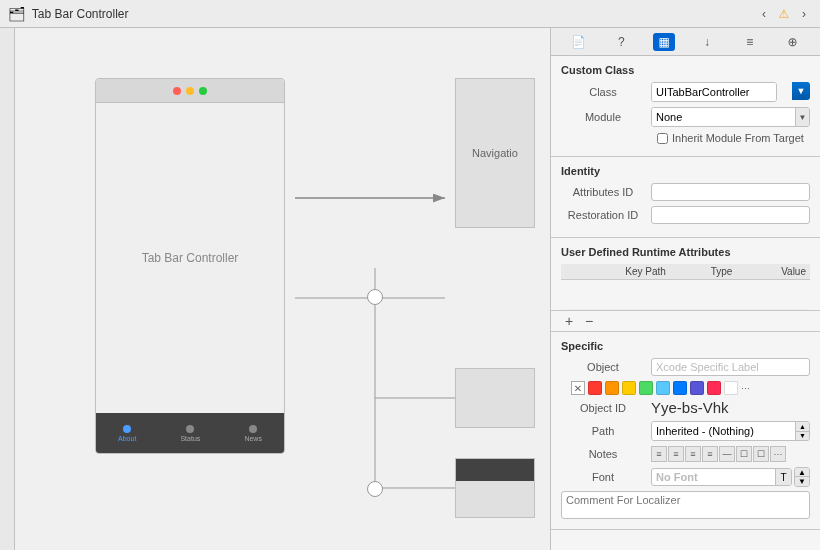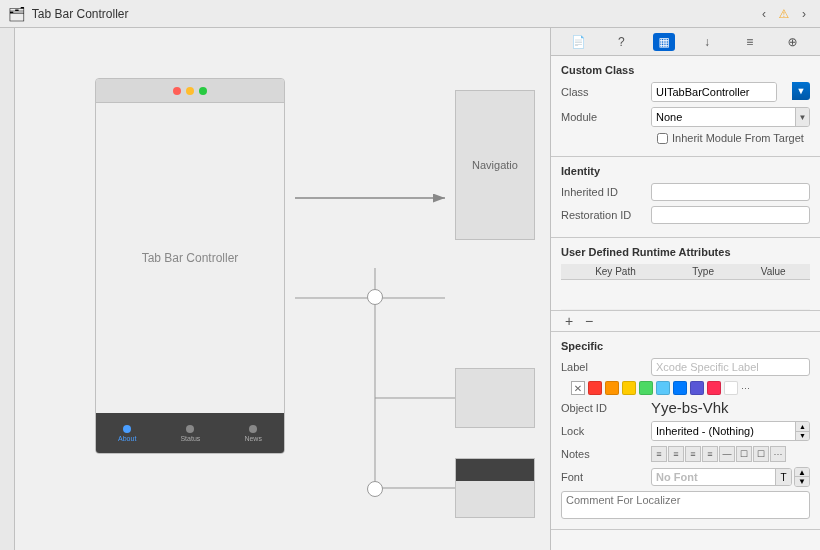--- a/index.html
+++ b/index.html
@@ -144,21 +144,21 @@
       margin-bottom: 6px;
     }
 
     .form-row {
       display: flex;
       align-items: center;
       margin-bottom: 5px;
     }
     .form-label {
       width: 90px;
-      text-align: left;
+      text-align: center;
       font-size: 11px;
       color: #555;
       padding-right: 6px;
       flex-shrink: 0;
     }
     .form-input {
       flex: 1;
       height: 18px;
       border: 1px solid #c0c0c0;
       border-radius: 3px;
@@ -204,21 +204,21 @@
     .checkbox-row input[type=checkbox] { width: 11px; height: 11px; }
     .checkbox-label { font-size: 11px; color: #555; }
 
     
     .attr-table {
       width: 100%;
       border-collapse: collapse;
       font-size: 10px;
     }
     .attr-table th {
-      text-align: center;
+      text-align: right;
       padding: 2px 4px;
       background: #e8e8e8;
       border-bottom: 1px solid #c8c8c8;
       font-weight: 500;
       color: #444;
     }
     .attr-table td { padding: 2px 4px; border-bottom: 1px solid #eee; }
 
     
     .table-toolbar {
@@ -423,21 +423,21 @@
           <div class="footer-dot footer-dot-gray"></div>
           <span class="footer-label">Status</span>
         </div>
         <div class="footer-item">
           <div class="footer-dot footer-dot-gray"></div>
           <span class="footer-label">News</span>
         </div>
       </div>
     </div>
 
-    <div class="nav-controller" style="left:440px; top:62px; width:80px; height:150px;">
+    <div class="nav-controller" style="left:440px; top:50px; width:80px; height:150px;">
       <span class="nav-label">Navigatio</span>
     </div>
 
     <div style="position:absolute; left:440px; top:340px; width:80px; height:60px; background:#e0e0e0; border:1px solid #c0c0c0;"></div>
     <div style="position:absolute; left:440px; top:430px; width:80px; height:60px; background:#e0e0e0; border:1px solid #c0c0c0;">
       <div style="height:22px; background:#424242;"></div>
     </div>
   </div>
 
   <div class="right-panel">
@@ -471,21 +471,21 @@
       </div>
       <div class="checkbox-row">
         <input type="checkbox" style="">
         <span class="checkbox-label">Inherit Module From Target</span>
       </div>
     </div>
 
     <div class="section">
       <div class="section-title">Identity</div>
       <div class="form-row">
-        <span class="form-label">Inherited ID</span>
+        <span class="form-label">Attributes ID</span>
         <input class="form-input" style="">
       </div>
       <div class="form-row">
         <span class="form-label">Restoration ID</span>
         <input class="form-input" style="">
       </div>
     </div>
 
     <div class="section" style="padding-bottom:0;">
       <div class="section-title">User Defined Runtime Attributes</div>
@@ -507,21 +507,21 @@
     <div class="table-toolbar">
       <button class="table-btn">+</button>
       <button class="table-btn">−</button>
     </div>
 
     <div class="section">
       <div class="section-title">Specific</div>
 
       
       <div class="form-row">
-        <span class="form-label">Label</span>
+        <span class="form-label">Object</span>
         <div class="label-input-wrap">
           <span style="color:#bbb;">Xcode Specific Label</span>
         </div>
       </div>
 
       
       <div class="color-swatches">
         <div class="swatch-x">✕</div>
         <div class="swatch" style="background:#ff3b30;"></div>
         <div class="swatch" style="background:#ff9500;"></div>
@@ -536,21 +536,21 @@
       </div>
 
       
       <div class="form-row object-id-row">
         <span class="form-label">Object ID</span>
         <span class="object-id-val">Yye-bs-Vhk</span>
       </div>
 
       
       <div class="form-row">
-        <span class="form-label">Lock</span>
+        <span class="form-label">Path</span>
         <div class="lock-dropdown-wrap">
           <div class="dropdown-val">Inherited - (Nothing)</div>
           <div style="width:14px; display:flex; flex-direction:column; border-left:1px solid #c0c0c0; cursor:pointer;">
             <div style="flex:1; background:#e8e8e8; display:flex; align-items:center; justify-content:center; font-size:7px; border-bottom:1px solid #c0c0c0;">▲</div>
             <div style="flex:1; background:#e8e8e8; display:flex; align-items:center; justify-content:center; font-size:7px;">▼</div>
           </div>
         </div>
       </div>
 
       

